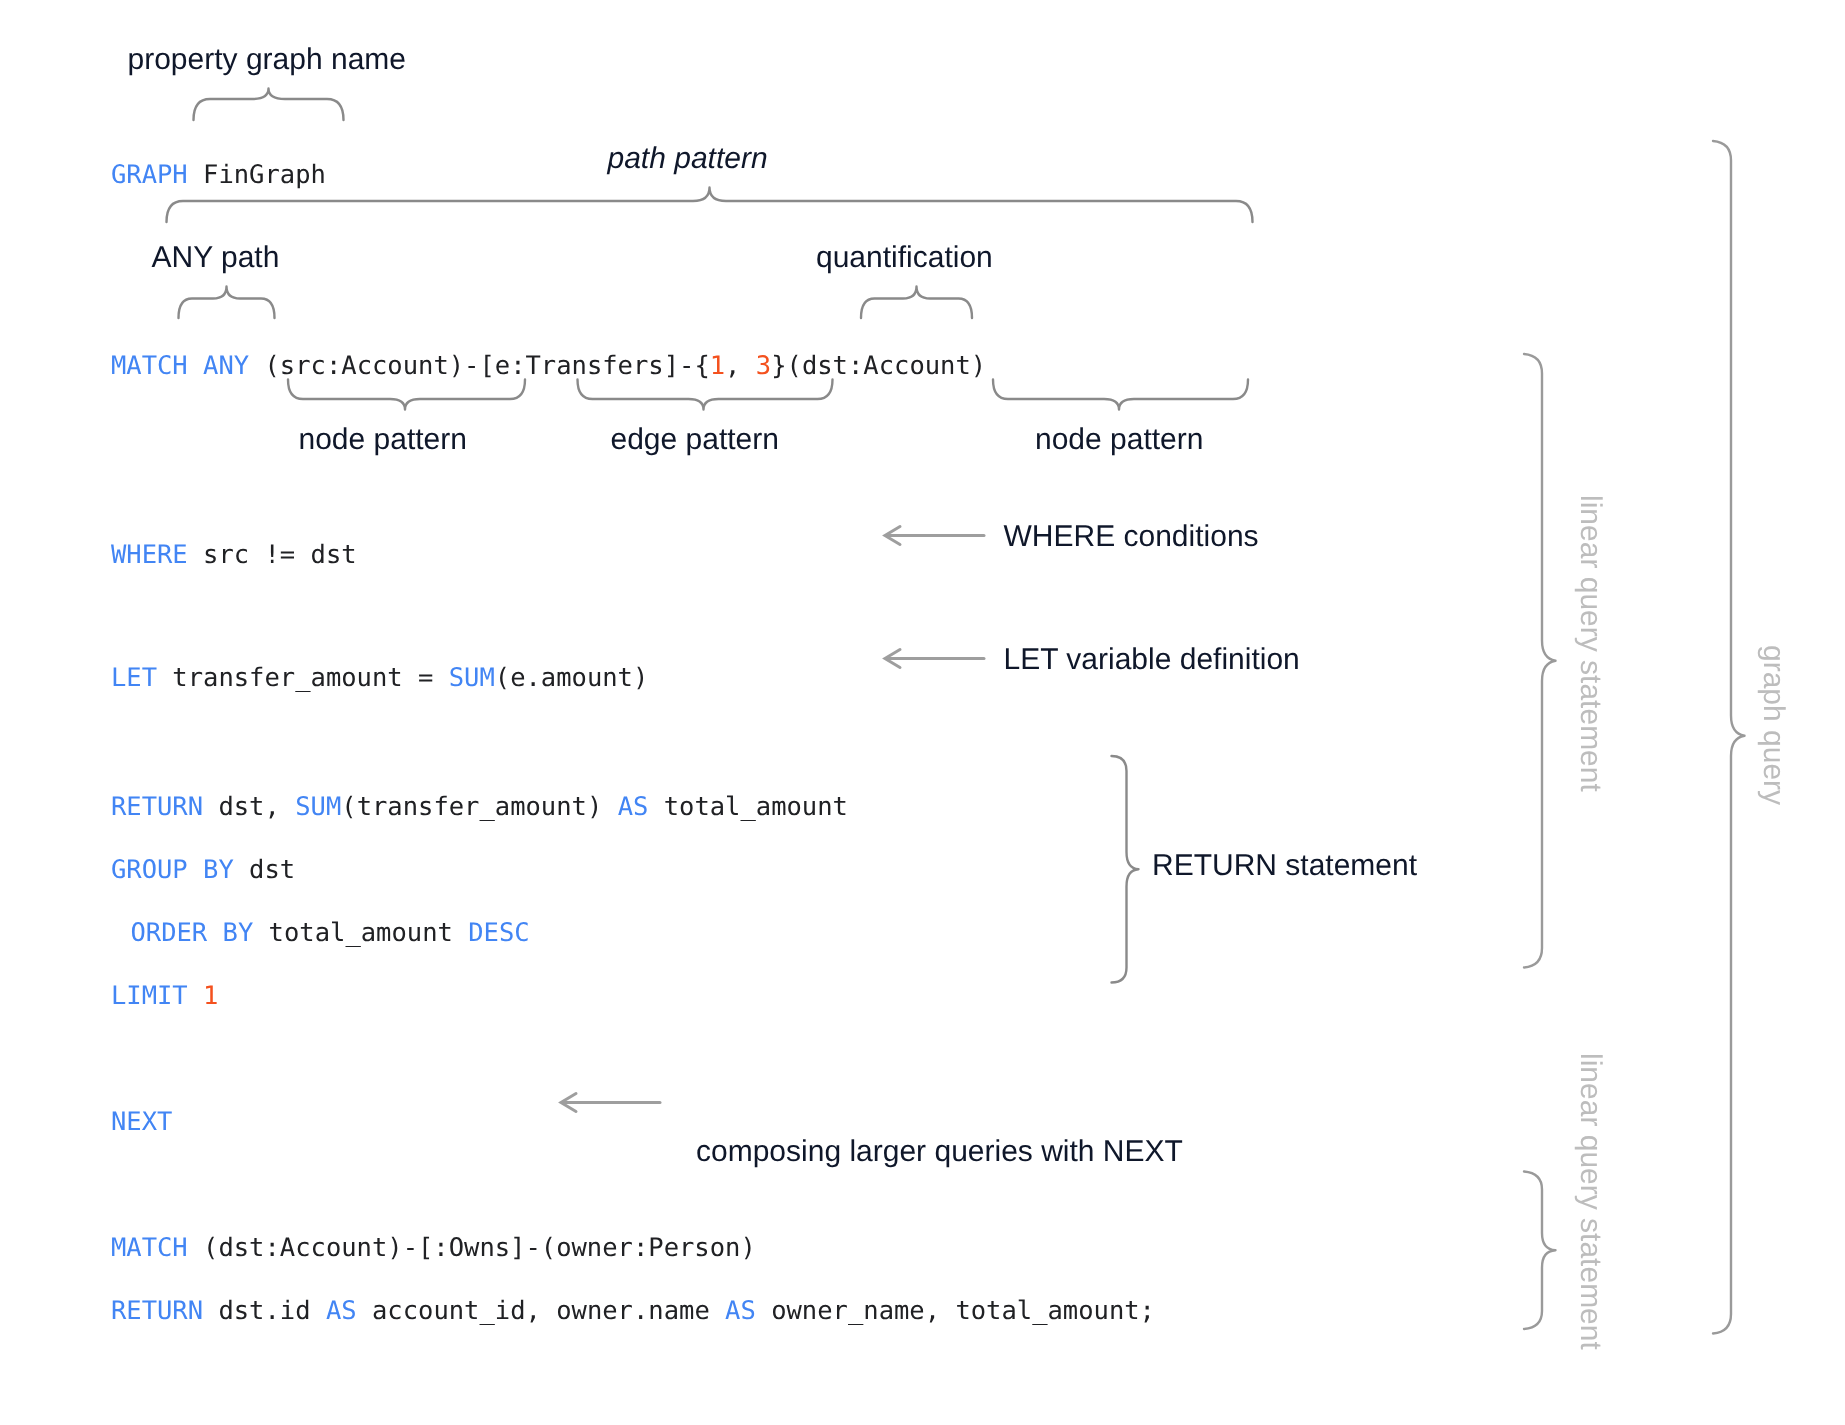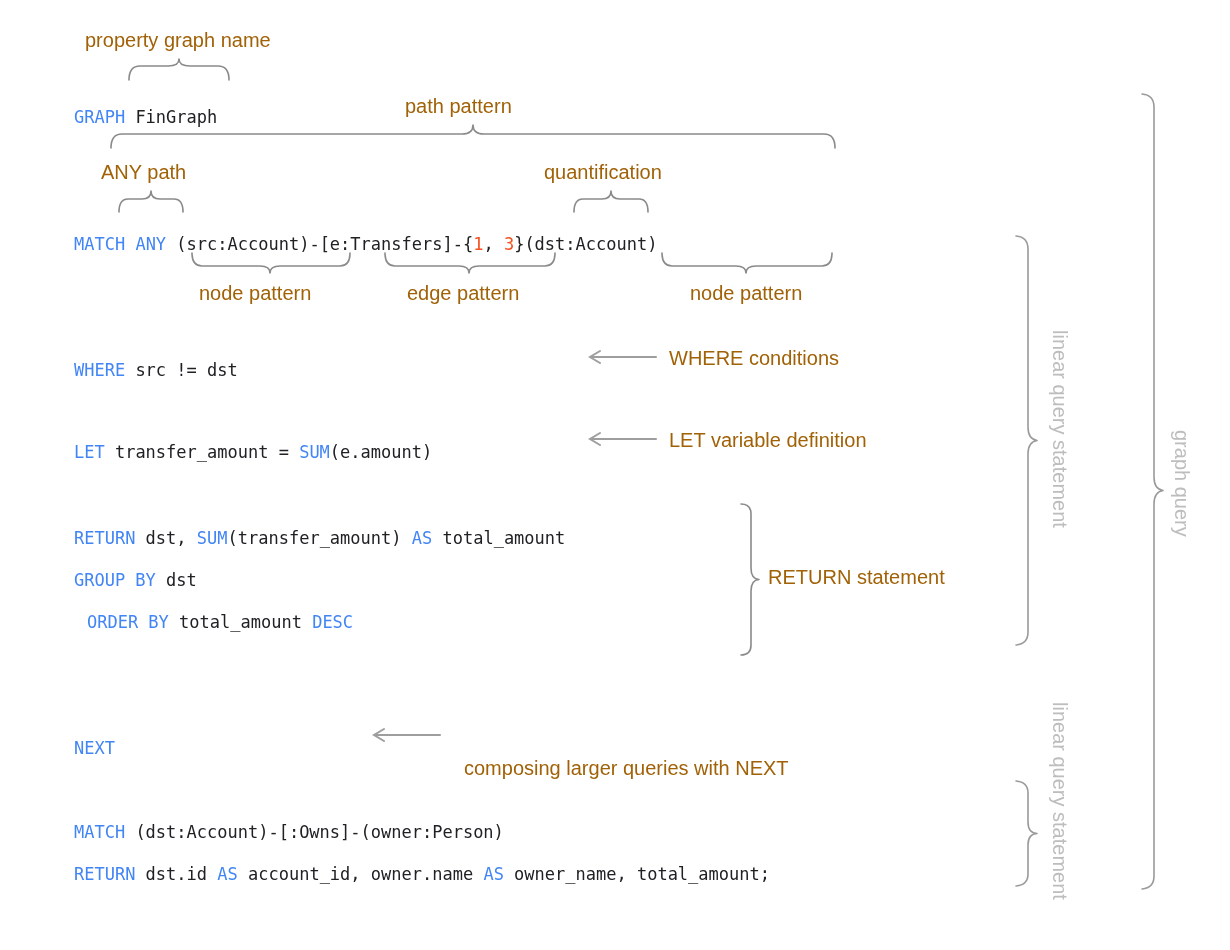--- a/index.html
+++ b/index.html
@@ -25,21 +25,21 @@
     line-height: 1;
   }
   .kw   { color: #4285f4; }
   .num  { color: #f4511e; }
   .plain{ color: #202124; }
 
   .annot {
     position: absolute;
     font-family: "Liberation Sans", sans-serif;
     font-size: 20px;
-    color: #a16207;
+    color: #0f172a;
     white-space: nowrap;
     line-height: 1;
   }
 
   .vlabel {
     position: absolute;
     font-family: "Liberation Sans", sans-serif;
     font-size: 20px;
     color: #bdbdbd;
     white-space: nowrap;
@@ -64,21 +64,21 @@
 
   <div class="annot" style="left:85px; top:30px;">property graph name</div>
   <svg class="brace-svg" style="left:128px; top:58px; width:102px; height:22px;" viewBox="0 0 102 22">
     <path d="M1,22 Q1,8 12,8 L40,8 Q51,8 51,1 Q51,8 62,8 L90,8 Q101,8 101,22"></path>
   </svg>
 
   <div class="code-line" style="left:33px; top:92px;">
     <span class="kw">GRAPH</span><span class="plain"> FinGraph</span>
   </div>
 
-  <div class="annot" style="left:405px; top:96px;">path pattern</div>
+  <div class="annot" style="left:405px; top:96px;font-style:italic;">path pattern</div>
   <svg class="brace-svg" style="left:110px; top:124px; width:726px; height:24px;" viewBox="0 0 726 24">
     <path d="M1,24 Q1,10 12,10 L352,10 Q363,10 363,1 Q363,10 374,10 L714,10 Q725,10 725,24"></path>
   </svg>
 
   <div class="annot" style="left:101px; top:162px;text-align:right;">ANY path</div>
   <svg class="brace-svg" style="left:118px; top:190px; width:66px; height:22px;" viewBox="0 0 66 22">
     <path d="M1,22 Q1,9 10,9 L24,9 Q33,9 33,1 Q33,9 42,9 L56,9 Q65,9 65,22"></path>
   </svg>
 
   <div class="annot" style="left:544px; top:162px;text-align:right;">quantification</div>
@@ -128,20 +128,23 @@
   </div>
 
   <div class="code-line" style="left:33px; top:555px;">
     <span class="kw">GROUP BY</span><span class="plain"> dst</span>
   </div>
 
   <div class="code-line" style="left:46px; top:597px;">
     <span class="kw">ORDER BY</span><span class="plain"> total_amount </span><span class="kw">DESC</span>
   </div>
 
+  <div class="code-line" style="left:33px; top:639px;">
+    <span class="kw">LIMIT</span><span class="plain"> </span><span class="num">1</span>
+  </div>
 
   <svg class="brace-svg" style="left:738px; top:503px; width:22px; height:153px;" viewBox="0 0 22 153">
     <path d="M3,1 Q13,1 13,11 L13,65 Q13,76 21,76.5 Q13,77 13,88 L13,142 Q13,152 3,152"></path>
   </svg>
   <div class="annot" style="left:768px; top:567px;">RETURN statement</div>
 
   <div class="code-line" style="left:33px; top:723px;">
     <span class="kw">NEXT</span>
   </div>
   <svg class="arrow" style="left:370px; top:726px; width:72px; height:18px;" viewBox="0 0 72 18">

